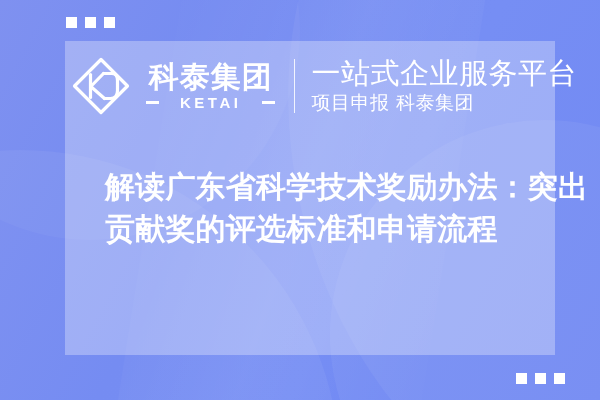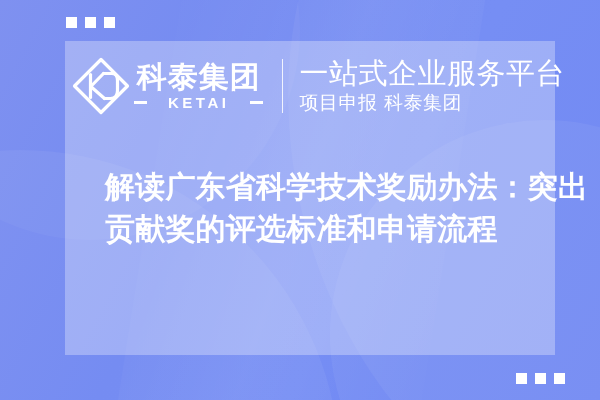--- a/index.html
+++ b/index.html
@@ -97,21 +97,21 @@
     display: flex;
     align-items: center;
   }
   #logo-mark {
     margin-left: 5px;
     width: 62px;
     height: 62px;
     flex: 0 0 auto;
   }
   #logo-words {
-    margin-left: 2px;
+    margin-left: 14px;
     display: flex;
     flex-direction: column;
     align-items: center;
   }
   #logo-cn {
     color: #ffffff;
     font-size: 30px;
     font-weight: bold;
     letter-spacing: 1px;
     line-height: 1.06;

